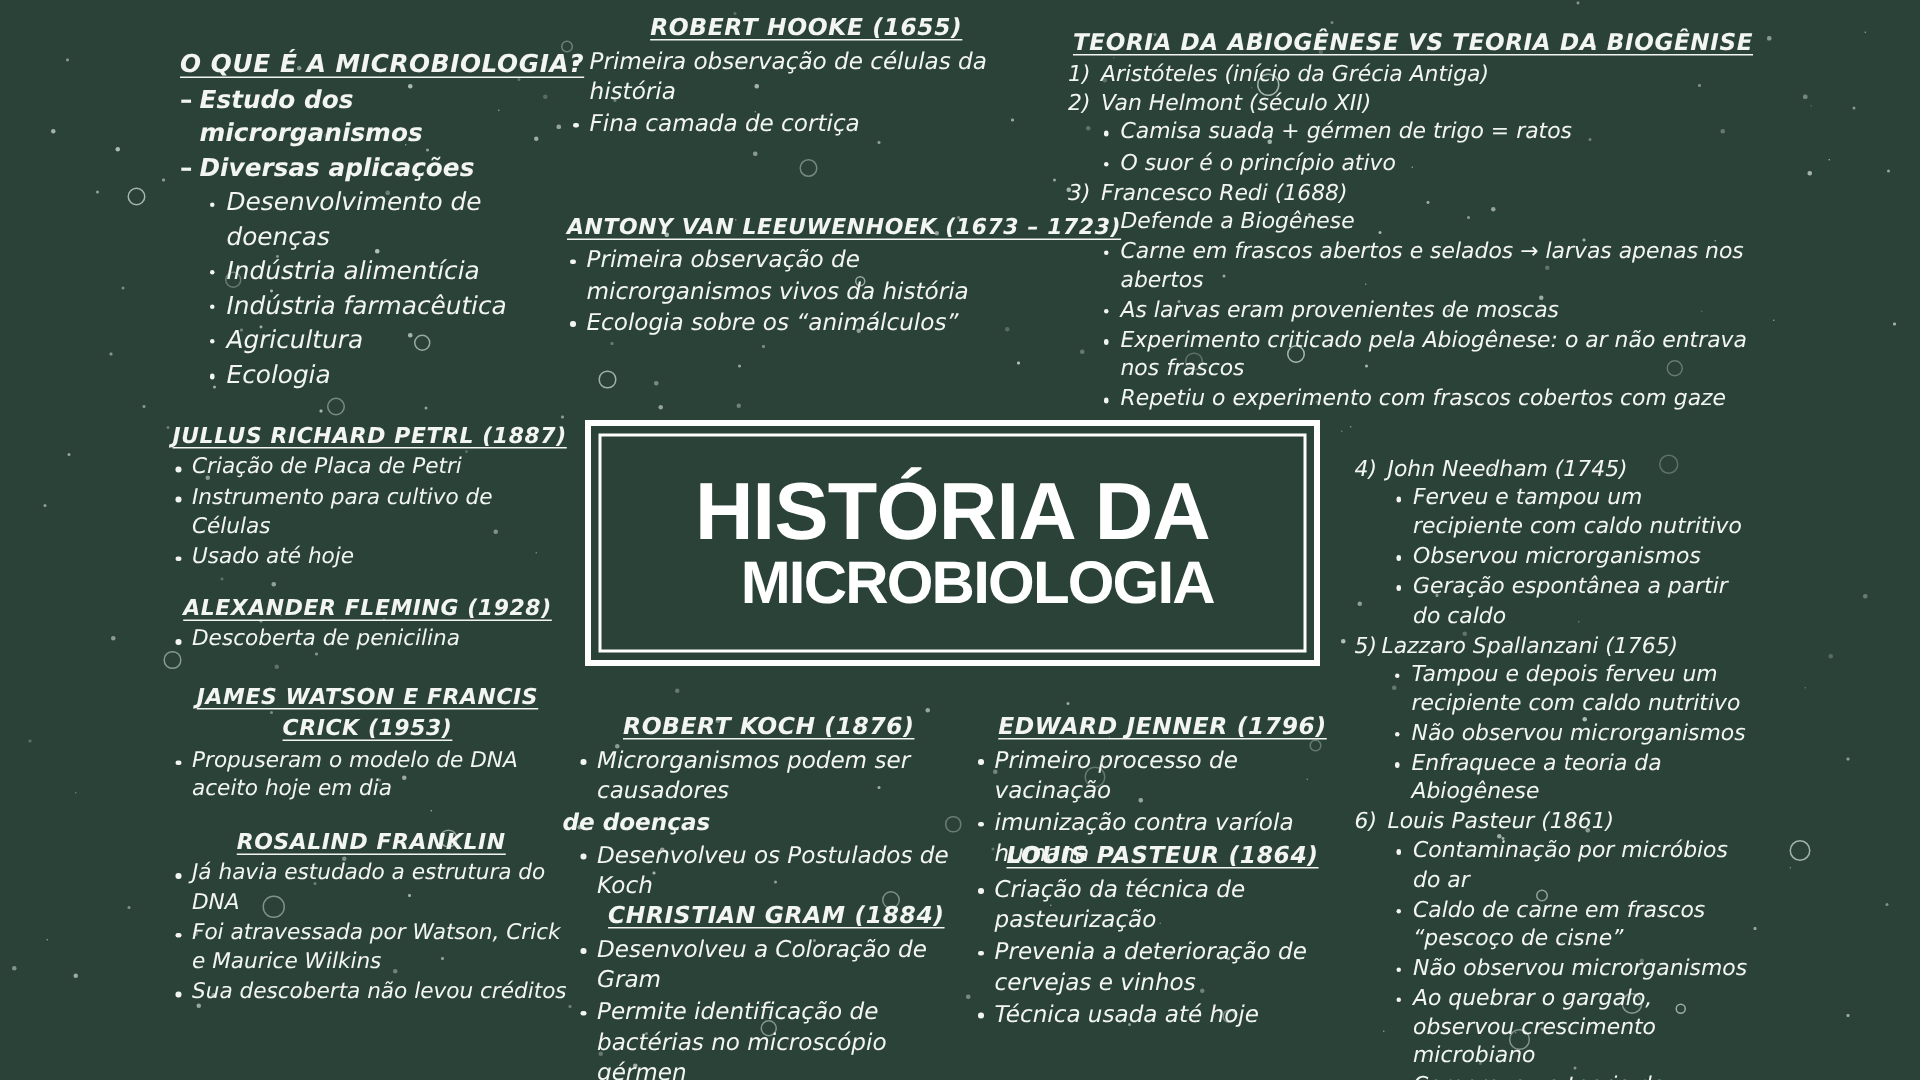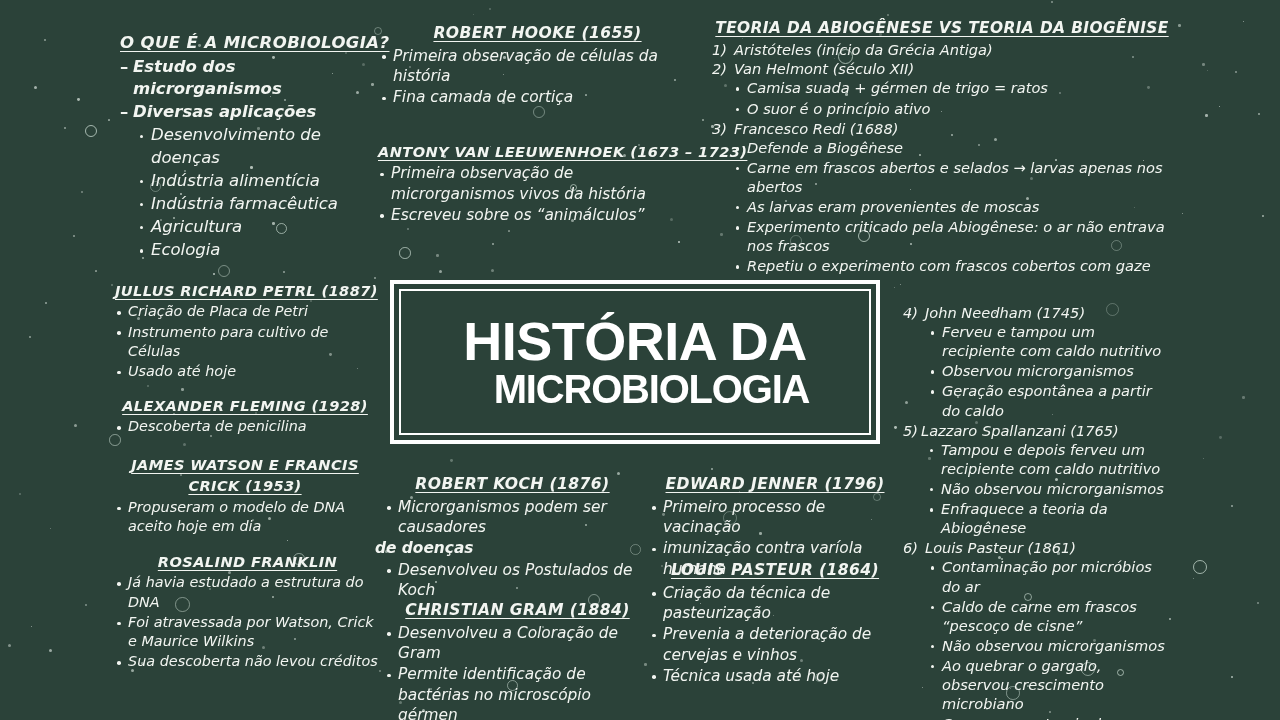--- a/index.html
+++ b/index.html
@@ -474,33 +474,33 @@
 
   <div class="block s-left2" style="left:115px; top:552px; width:265px;">
     <div class="heading center">ROSALIND FRANKLIN</div>
     <ul class="items">
       <li>Já havia estudado a estrutura do DNA</li>
       <li>Foi atravessada por Watson, Crick e Maurice Wilkins</li>
       <li>Sua descoberta não levou créditos</li>
     </ul>
   </div>
 
-  <div class="block s-mid" style="left:380px; top:23px; width:315px;">
+  <div class="block s-mid" style="left:380px; top:8px; width:315px;">
     <div class="heading center">ROBERT HOOKE (1655)</div>
     <ul class="items">
       <li>Primeira observação de células da história</li>
       <li>Fina camada de cortiça</li>
     </ul>
   </div>
 
   <div class="block s-mid" style="left:378px; top:142px; width:320px;">
     <div class="heading" style="font-size:14.6px;">ANTONY VAN LEEUWENHOEK (1673 – 1723)</div>
     <ul class="items">
       <li>Primeira observação de microrganismos vivos da história</li>
-      <li>Escreveu sobre os “animálculos”</li>
+      <li>Ecologia sobre os “animálculos”</li>
     </ul>
   </div>
 
   <div class="block s-mid" style="left:385px; top:474px; width:255px;">
     <div class="heading center">ROBERT KOCH (1876)</div>
     <ul class="items">
       <li>Microrganismos podem ser causadores</li>
       <li class="nobullet" style="margin-left:-10px;font-weight:bold;">de doenças</li>
       <li>Desenvolveu os Postulados de Koch</li>
     </ul>

